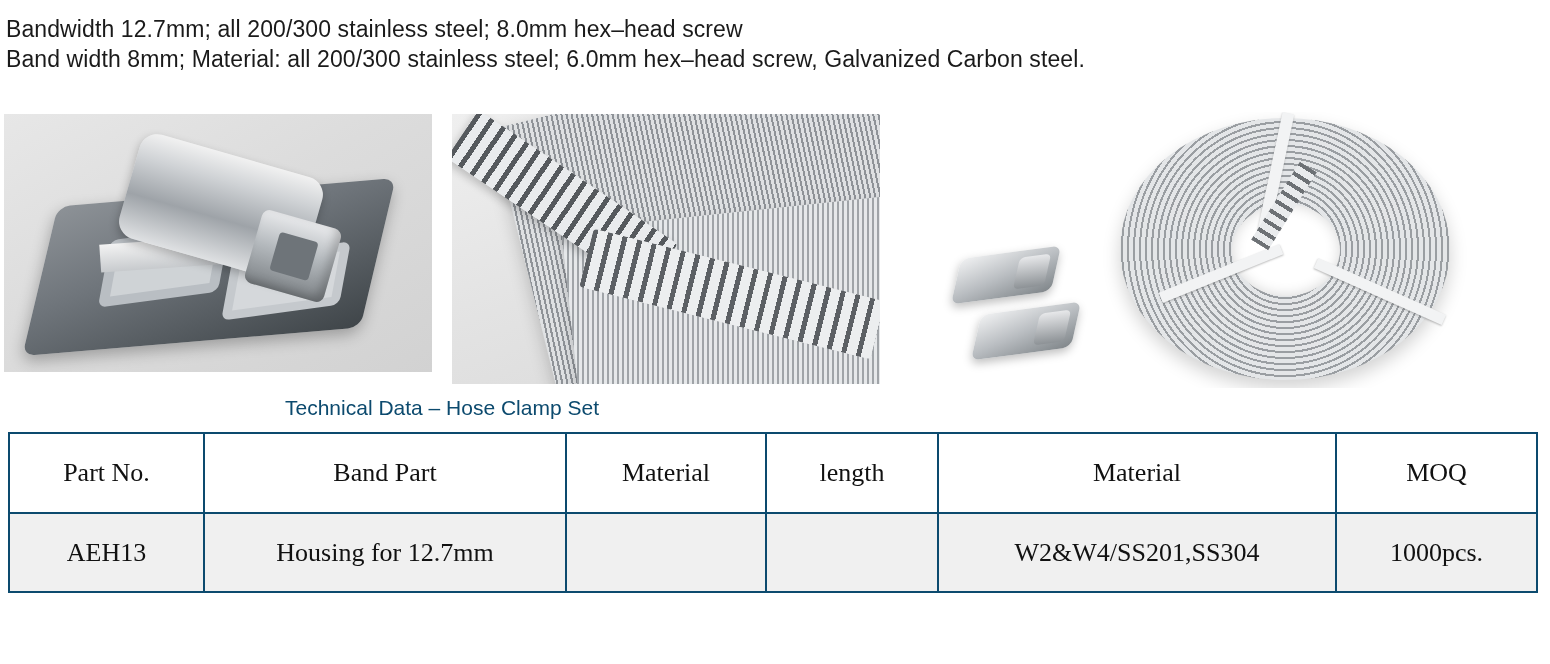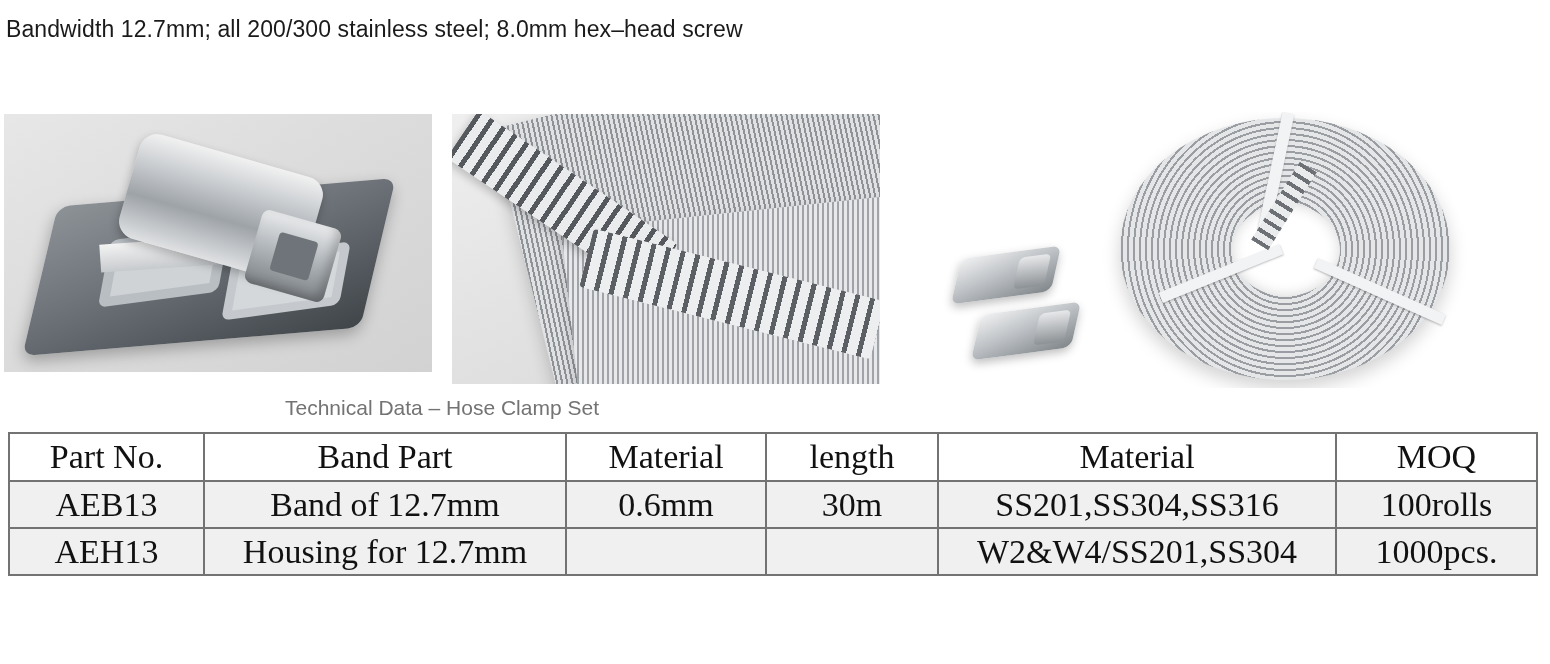--- a/index.html
+++ b/index.html
@@ -262,41 +262,41 @@
     background: linear-gradient(180deg, #e7e8ea, #8d9296);
     border-radius: 5px;
   }
 
   
   .table-caption {
     position: absolute;
     left: 285px;
     top: 396px;
     font-size: 21px;
-    color: #737373;
+    color: #0c4a6e;
     font-family: "Liberation Sans", sans-serif;
   }
 
   
   .data-table {
     position: absolute;
     left: 8px;
     top: 432px;
     width: 1528px;
     border-collapse: collapse;
     font-family: "Liberation Serif", serif;
     table-layout: fixed;
   }
   .data-table td, .data-table th {
-    border: 2px solid #737373;
+    border: 2px solid #0c4a6e;
     text-align: center;
     font-weight: normal;
-    font-size: 34px;
+    font-size: 26px;
     color: #111;
-    padding: 0;
+    padding: 16px;
     height: 45px;
     background: #f0f0f0;
   }
   .data-table thead td {
     background: #ffffff;
     height: 46px;
   }
   .col-part   { width: 195px; }
   .col-band   { width: 362px; }
   .col-thick  { width: 200px; }
@@ -304,20 +304,21 @@
   .col-mat    { width: 398px; }
   .col-moq    { width: 201px; }
 </style>
 </head>
 <body>
 
 <div class="page">
 
   <div class="desc">
     <div class="desc-line">Bandwidth 12.7mm; all 200/300 stainless steel; 8.0mm hex–head screw</div>
+    <div class="desc-line">Band width 8mm; Material: all 200/300 stainless steel; 6.0mm hex–head screw, Galvanized Carbon steel.</div>
   </div>
 
   <div class="images">
 
     <div class="photo photo-1">
       <div class="p1-plate">
         <div class="p1-plate-hole"></div>
         <div class="p1-plate-hole2"></div>
       </div>
       <div class="p1-band"></div>
@@ -362,28 +363,20 @@
         <td>Part No.</td>
         <td>Band Part</td>
         <td>Material</td>
         <td>length</td>
         <td>Material</td>
         <td>MOQ</td>
       </tr>
     </thead>
     <tbody>
       <tr>
-        <td>AEB13</td>
-        <td>Band of 12.7mm</td>
-        <td>0.6mm</td>
-        <td>30m</td>
-        <td>SS201,SS304,SS316</td>
-        <td>100rolls</td>
-      </tr>
-      <tr>
         <td>AEH13</td>
         <td>Housing for 12.7mm</td>
         <td></td>
         <td></td>
         <td>W2&amp;W4/SS201,SS304</td>
         <td>1000pcs.</td>
       </tr>
     </tbody>
   </table>
 

